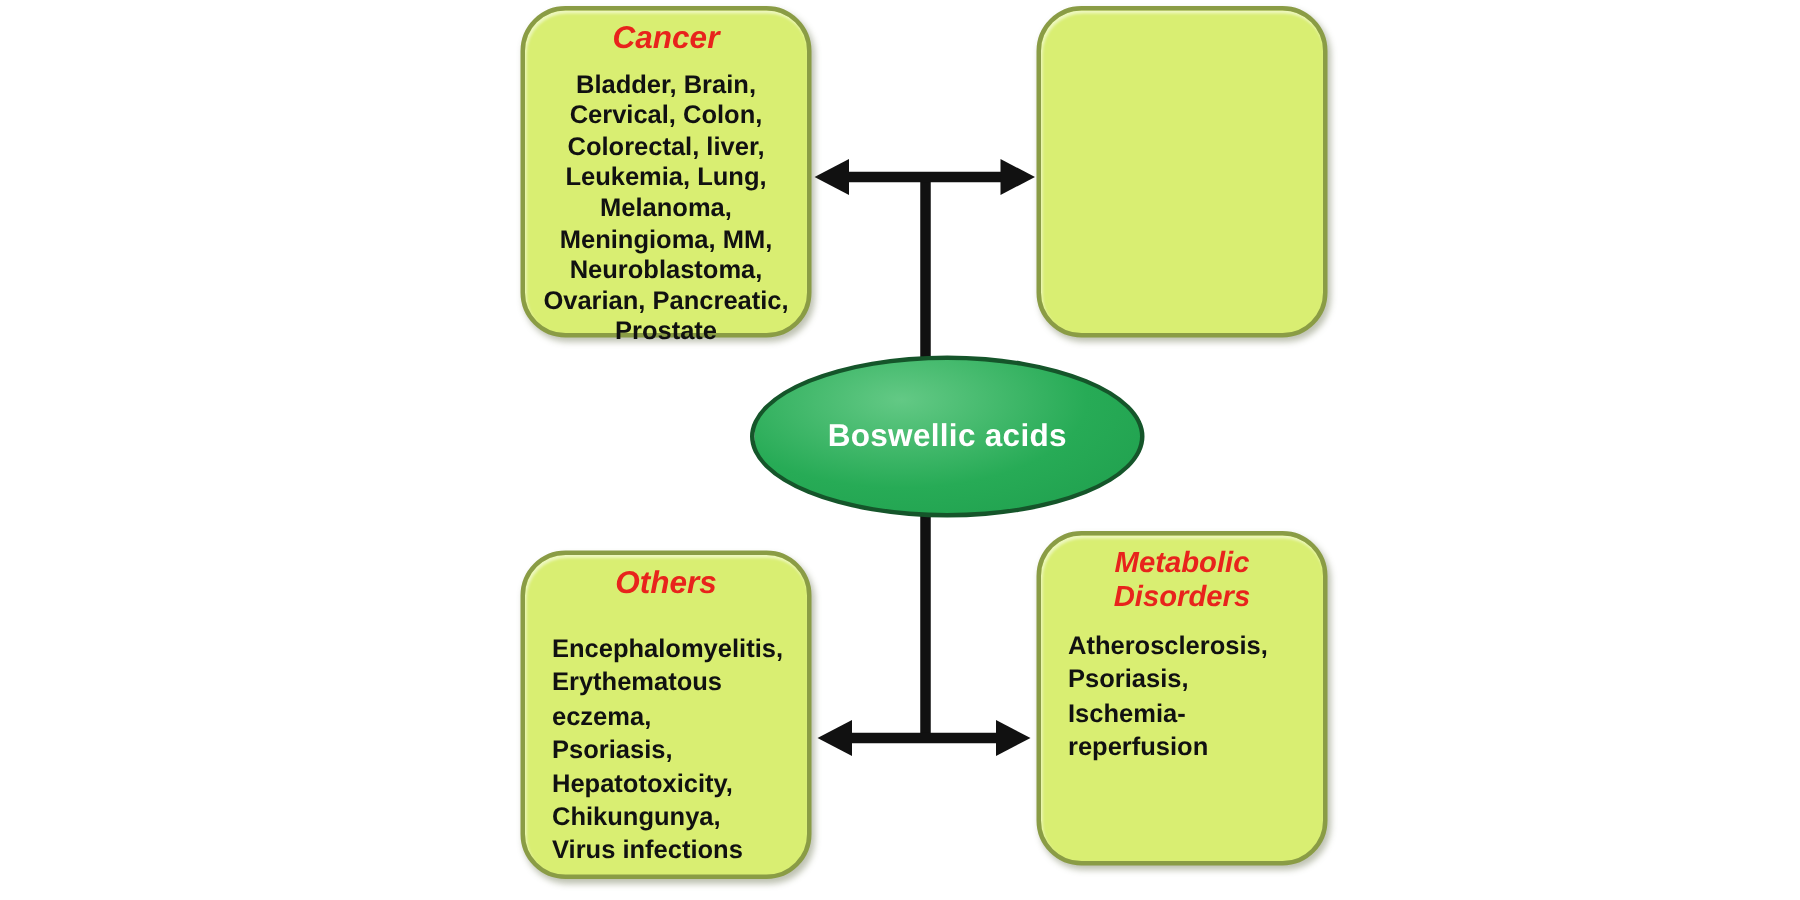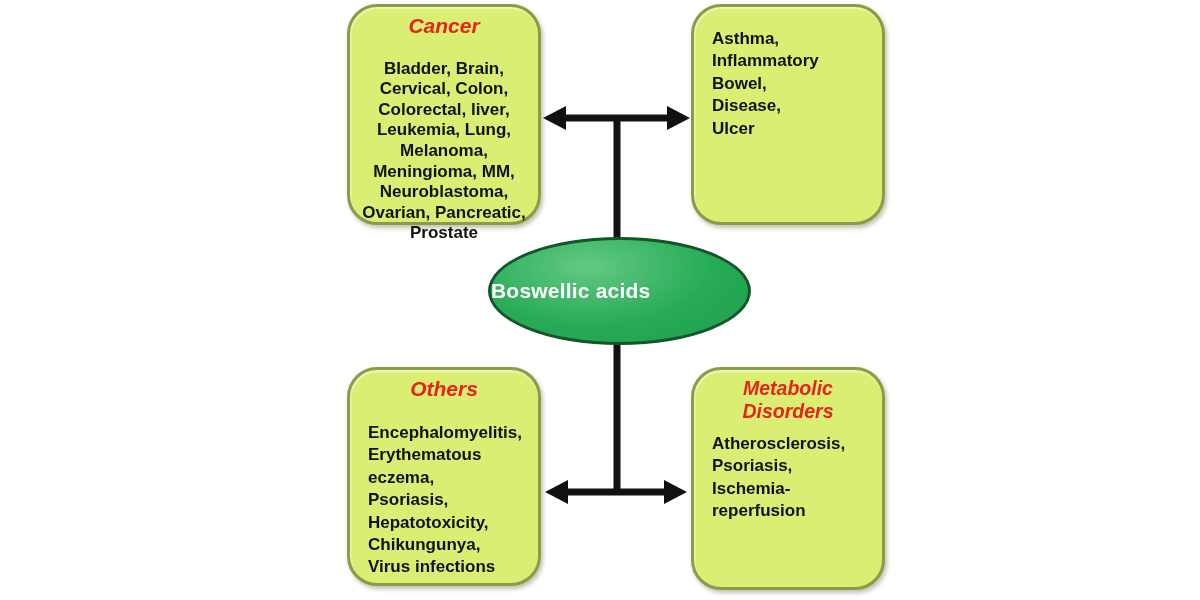--- a/index.html
+++ b/index.html
@@ -31,44 +31,44 @@
     font-size:21px;
     line-height:1.18;
     white-space:pre-line;
   }
   .node-body{
     color:var(--text-color,#111111);
     font-weight:bold;
     font-size:17px;
     line-height:1.21;
     white-space:pre-line;
-    margin-top:20px;
+    margin-top:8px;
   }
   .node-body.left{
     text-align:left;
     padding-left:13px;
     padding-right:2px;
     line-height:1.32;
   }
   .box-cancer{left:347px;top:4px;width:194px;height:221px;}
   .box-inflammatory{left:691px;top:4px;width:194px;height:221px;}
   .box-others{left:347px;top:367px;width:194px;height:219px;}
-  .box-metabolic{left:691px;top:367px;width:194px;height:223px;}
+  .box-metabolic{left:691px;top:354px;width:194px;height:223px;}
   .box-metabolic .node-title{font-size:19.5px;}
   .box-inflammatory .node-body{margin-top:14px;}
   .box-others .node-body{margin-top:20px;}
   .box-metabolic .node-body{margin-top:10px;}
   .center-ellipse{
     position:absolute;
-    left:488px;top:237px;width:263px;height:108px;
+    left:500px;top:237px;width:263px;height:108px;
     box-sizing:border-box;
     border-radius:50%;
     background:radial-gradient(ellipse at 38% 26%, #63c985 0%, var(--ellipse-fill,#27ab56) 55%, #1e9d4c 100%);
     border:3px solid var(--ellipse-border,#15552a);
-    display:flex;align-items:center;justify-content:flex-start;
+    display:flex;align-items:center;justify-content:center;
     z-index:3;
   }
   .center-label{
     color:var(--ellipse-text,#ffffff);
     font-weight:bold;
     font-size:21px;
     letter-spacing:.2px;
   }
 </style>
 </head>
@@ -98,24 +98,20 @@
 Colorectal, liver,
 Leukemia, Lung,
 Melanoma,
 Meningioma, MM,
 Neuroblastoma,
 Ovarian, Pancreatic,
 Prostate</div>
   </div>
 
   <div class="node box-inflammatory">
-    <div class="node-body left">Asthma,
-Inflammatory Bowel,
-Disease,
-Ulcer</div>
   </div>
 
   <div class="node box-others">
     <div class="node-title">Others</div>
     <div class="node-body left">Encephalomyelitis,
 Erythematous
 eczema,
 Psoriasis,
 Hepatotoxicity,
 Chikungunya,

